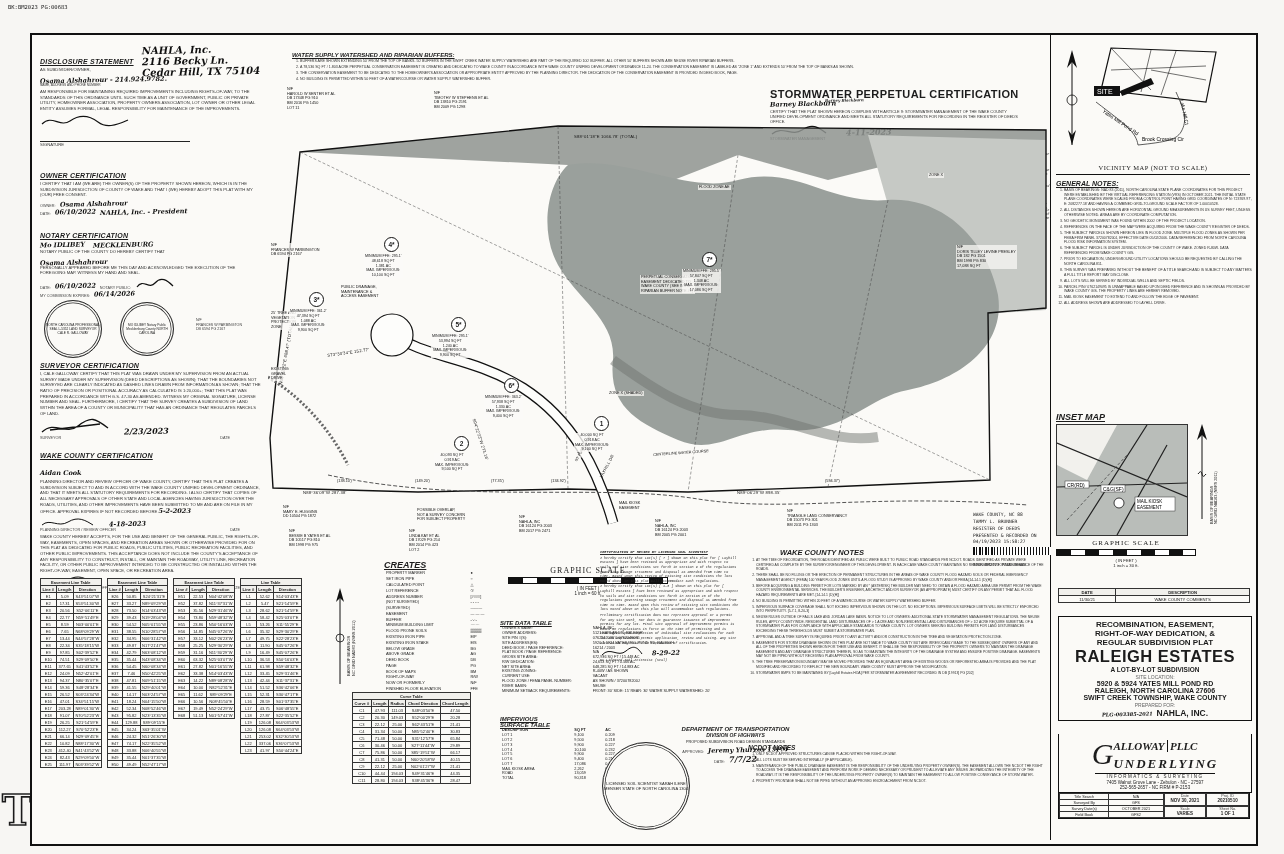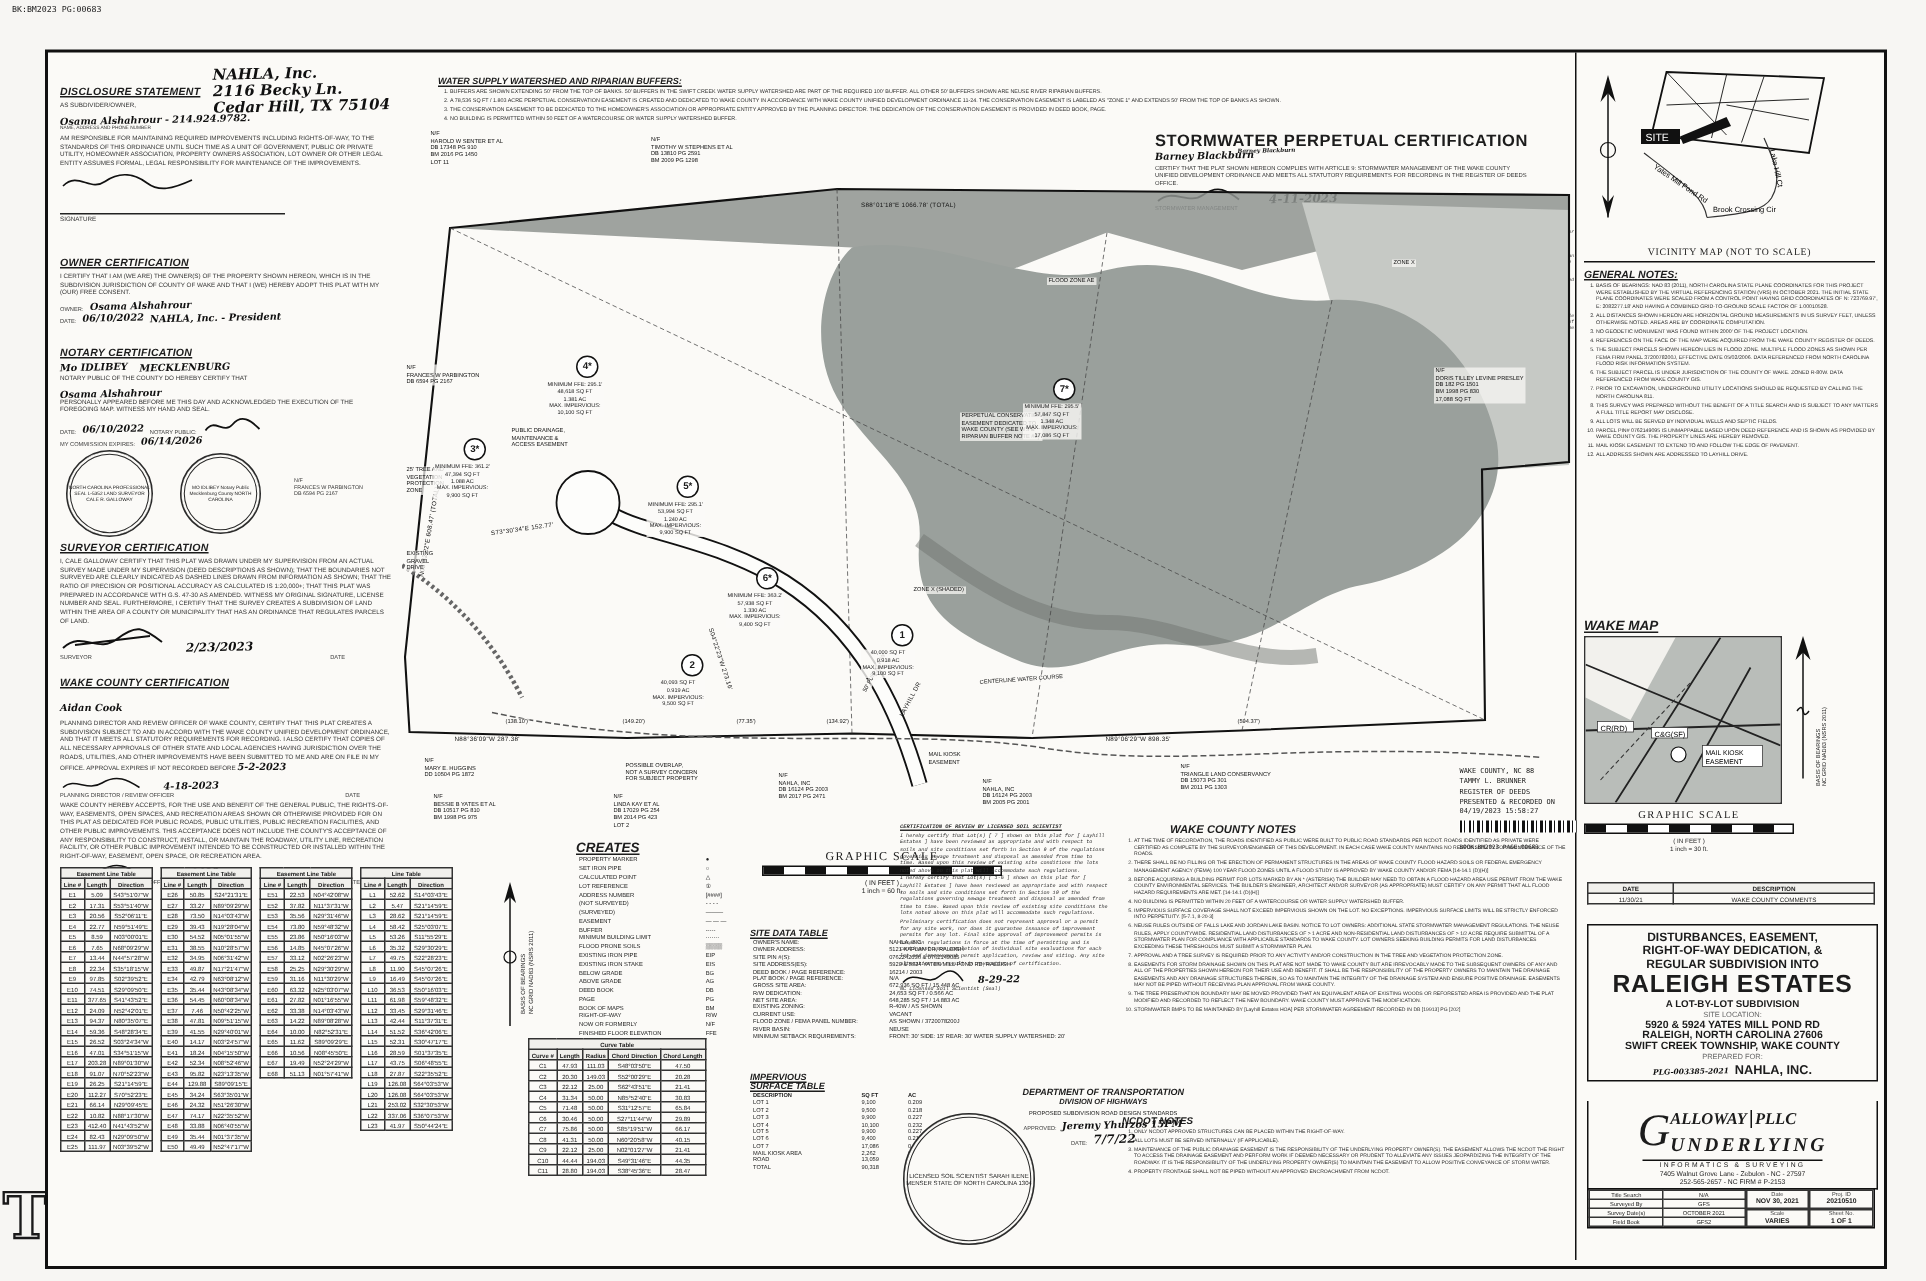--- a/index.html
+++ b/index.html
@@ -1270,21 +1270,21 @@
         <li>PRIOR TO EXCAVATION, UNDERGROUND UTILITY LOCATIONS SHOULD BE REQUESTED BY CALLING THE NORTH CAROLINA 811.</li>
         <li>THIS SURVEY WAS PREPARED WITHOUT THE BENEFIT OF A TITLE SEARCH AND IS SUBJECT TO ANY MATTERS A FULL TITLE REPORT MAY DISCLOSE.</li>
         <li>ALL LOTS WILL BE SERVED BY INDIVIDUAL WELLS AND SEPTIC FIELDS.</li>
         <li>PARCEL PIN# 0762149095 IS UNMAPPABLE BASED UPON DEED REFERENCE AND IS SHOWN AS PROVIDED BY WAKE COUNTY GIS. THE PROPERTY LINES ARE HEREBY REMOVED.</li>
         <li>MAIL KIOSK EASEMENT TO EXTEND TO AND FOLLOW THE EDGE OF PAVEMENT.</li>
         <li>ALL ADDRESS SHOWN ARE ADDRESSED TO LAYHILL DRIVE.</li>
       </ol>
   </div>
 
   <div class="abs" style="left:1056px;top:412px;width:196px;">
-    <div style="font-size:9px;font-weight:bold;font-style:italic;text-decoration:underline;">WAKE MAP</div>
+    <div style="font-size:9px;font-weight:bold;font-style:italic;text-decoration:underline;">INSET MAP</div>
     <div style="display:flex;gap:6px;margin-top:2px;">
       <svg width="130" height="110" viewBox="0 0 130 110" style="border:.8px solid #333;">
         <rect width="130" height="110" fill="#b9bdb9"></rect>
         <polygon points="0,0 60,0 30,55 0,40" fill="#f2f1ed"></polygon>
         <path d="M0,18 L130,72 M0,62 L130,58 M20,110 L90,0 M60,110 L110,20" stroke="#222" stroke-width="1.2" fill="none"></path>
         <path d="M10,95 L70,30" stroke="#333" stroke-width=".7" stroke-dasharray="3 2"></path>
         <rect x="8" y="56" width="24" height="7" fill="#fff" stroke="#333" stroke-width=".5"></rect>
           <text x="10" y="62" font-size="5">CR(RD)</text>
         <rect x="44" y="60" width="24" height="7" fill="#fff" stroke="#333" stroke-width=".5"></rect>
           <text x="46" y="66" font-size="5">C&amp;G(SF)</text>
@@ -1320,23 +1320,23 @@
       </thead>
     <tbody>
         <tr>
           <td>11/30/21</td>
           <td>WAKE COUNTY COMMENTS</td>
         </tr>
       </tbody>
   </table>
 
   <div class="abs" style="left:1058px;top:616px;width:192px;border:1.5px solid #111;text-align:center;padding:3px 0 2px;background:#fbfaf7;">
-    <div style="font-size:8px;font-weight:bold;">DISTURBANCES, EASEMENT,</div>
+    <div style="font-size:8px;font-weight:bold;">RECOMBINATION, EASEMENT,</div>
     <div style="font-size:8px;font-weight:bold;">RIGHT-OF-WAY DEDICATION, &amp;</div>
-    <div style="font-size:8px;font-weight:bold;">REGULAR SUBDIVISION INTO</div>
+    <div style="font-size:8px;font-weight:bold;">REGULAR SUBDIVISION PLAT</div>
     <div style="font-size:16.5px;font-weight:bold;letter-spacing:.5px;">RALEIGH ESTATES</div>
     <div style="font-size:6.5px;font-weight:bold;">A LOT-BY-LOT SUBDIVISION</div>
     <div style="font-size:5px;color:#666;margin-top:1px;">SITE  LOCATION:</div>
     <div style="font-size:7px;font-weight:bold;">5920 &amp; 5924 YATES MILL POND RD</div>
     <div style="font-size:7px;font-weight:bold;">RALEIGH, NORTH CAROLINA 27606</div>
     <div style="font-size:7px;font-weight:bold;">SWIFT CREEK TOWNSHIP, WAKE COUNTY</div>
     <div style="font-size:5px;color:#666;margin-top:1px;">PREPARED  FOR:</div>
     <div style="display:flex;justify-content:center;gap:4px;align-items:baseline;">
       <span class="hand sm" style="font-size:5px;">PLG-003385-2021</span>
       <span style="font-size:8.5px;font-weight:bold;">NAHLA, INC.</span>

